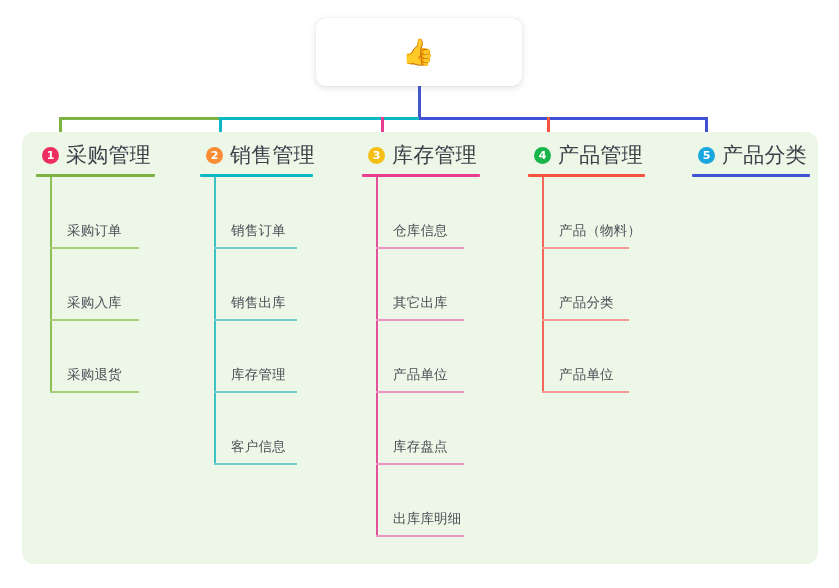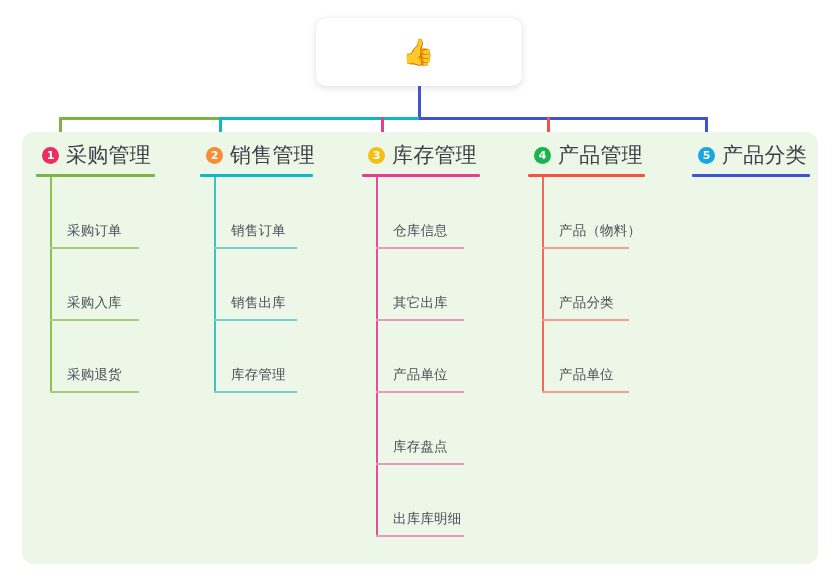--- a/index.html
+++ b/index.html
@@ -214,20 +214,25 @@
           <div class="item">
             <div class="item-stem" style="background: rgb(60, 196, 196);"></div>
             <div class="item-label">销售出库</div>
             <div class="item-underline" style="background: rgb(115, 207, 206); width: 83px;"></div>
           </div>
           <div class="item">
             <div class="item-stem" style="background: rgb(60, 196, 196);"></div>
             <div class="item-label">库存管理</div>
             <div class="item-underline" style="background: rgb(115, 207, 206); width: 83px;"></div>
           </div>
+          <div class="item">
+            <div class="item-stem" style="background: rgb(60, 196, 196);"></div>
+            <div class="item-label">客户信息</div>
+            <div class="item-underline" style="background: rgb(115, 207, 206); width: 83px;"></div>
+          </div>
         </div>
       </div>
       <div class="column" style="left: 362px; width: 118px;">
         <div class="col-header">
           <span class="badge" style="background: rgb(245, 192, 21);">3</span>
           <span class="col-title">库存管理</span>
         </div>
         <div class="col-underline" style="background: rgb(233, 61, 146); width: 118px;"></div>
         <div class="items">
           <div class="item">

